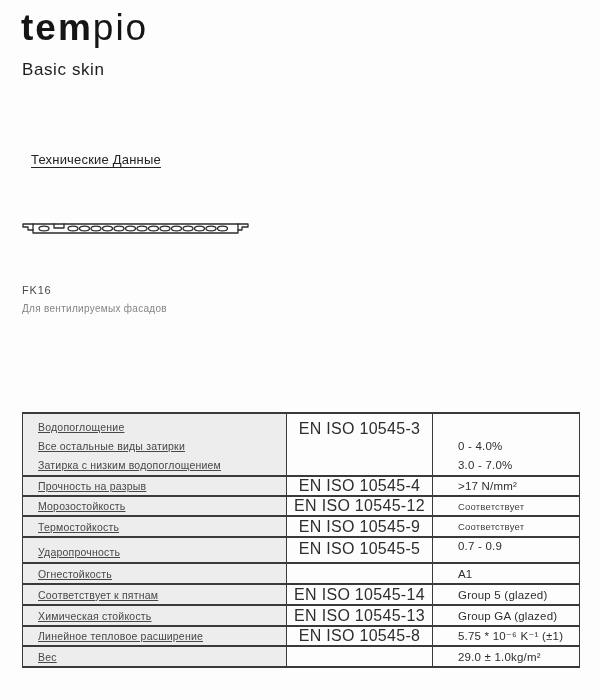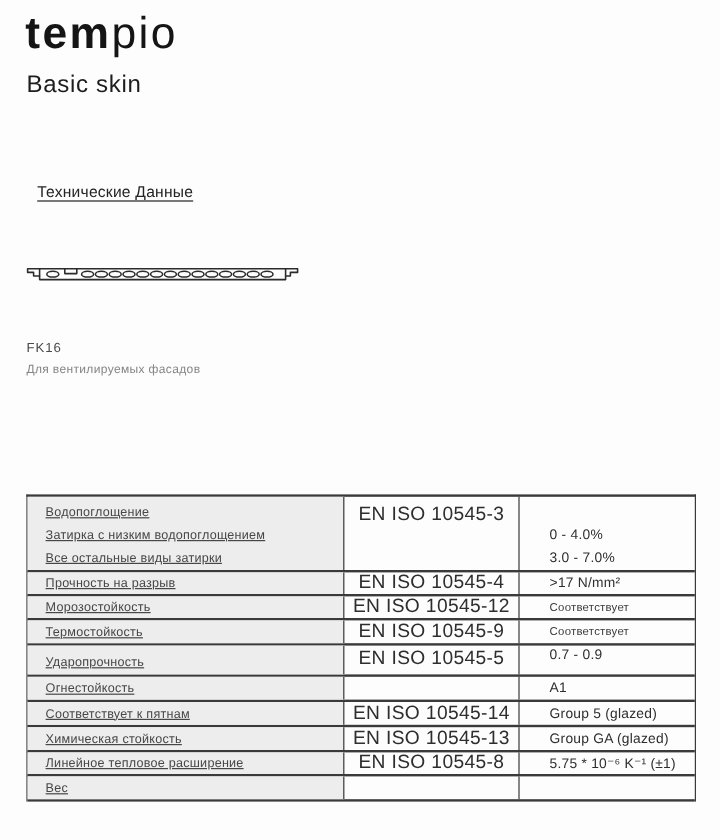--- a/index.html
+++ b/index.html
@@ -17,21 +17,21 @@
     font-family:"Liberation Sans","DejaVu Sans",sans-serif;
     position:relative;
     overflow:hidden;
   }
   .page{position:relative;width:600px;height:700px;}
 
   
   .logo{position:absolute;left:21px;top:8px;font-size:37px;letter-spacing:2px;color:#151515;line-height:1.1;}
   .logo-bold{font-weight:700;}
   .logo-light{font-weight:400;}
-  .product{position:absolute;left:22px;top:60px;font-size:20px;letter-spacing:.6px;color:#1d1d1d;}
+  .product{position:absolute;left:22px;top:60px;font-size:17px;letter-spacing:.6px;color:#1d1d1d;}
 
   
   .heading{position:absolute;left:31px;top:152px;font-size:13px;letter-spacing:.2px;color:#232323;text-decoration:underline;text-underline-offset:3px;}
 
   
   .drawing{position:absolute;left:20px;top:217px;width:232px;height:24px;}
 
   
   .code{position:absolute;left:22px;top:284px;font-size:11px;letter-spacing:.8px;color:#4a4a4a;}
   .subtitle{position:absolute;left:22px;top:303px;font-size:10px;letter-spacing:.3px;color:var(--text-muted);}
@@ -130,22 +130,22 @@
   </div>
 
   <div class="code">FK16</div>
   <div class="subtitle">Для вентилируемых фасадов</div>
 
   <div class="ttable">
 
     <div class="trow r1">
       <div class="c1">
         <div class="line">Водопоглощение</div>
+        <div class="line">Все остальные виды затирки</div>
         <div class="line">Затирка с низким водопоглощением</div>
-        <div class="line">Все остальные виды затирки</div>
       </div>
       <div class="c2">
         <div class="line">EN ISO 10545-3</div>
       </div>
       <div class="c3">
         <div class="line"></div>
         <div class="line">0 - 4.0%</div>
         <div class="line">3.0 - 7.0%</div>
       </div>
     </div>
@@ -194,16 +194,17 @@
 
     <div class="trow r-short">
       <div class="c1">Линейное тепловое расширение</div>
       <div class="c2">EN ISO 10545-8</div>
       <div class="c3">5.75 * 10⁻⁶ K⁻¹ (±1)</div>
     </div>
 
     <div class="trow">
       <div class="c1">Вес</div>
       <div class="c2"></div>
+      <div class="c3">29.0 ± 1.0kg/m²</div>
     </div>
 
   </div>
 </div>
 
 </body></html>

